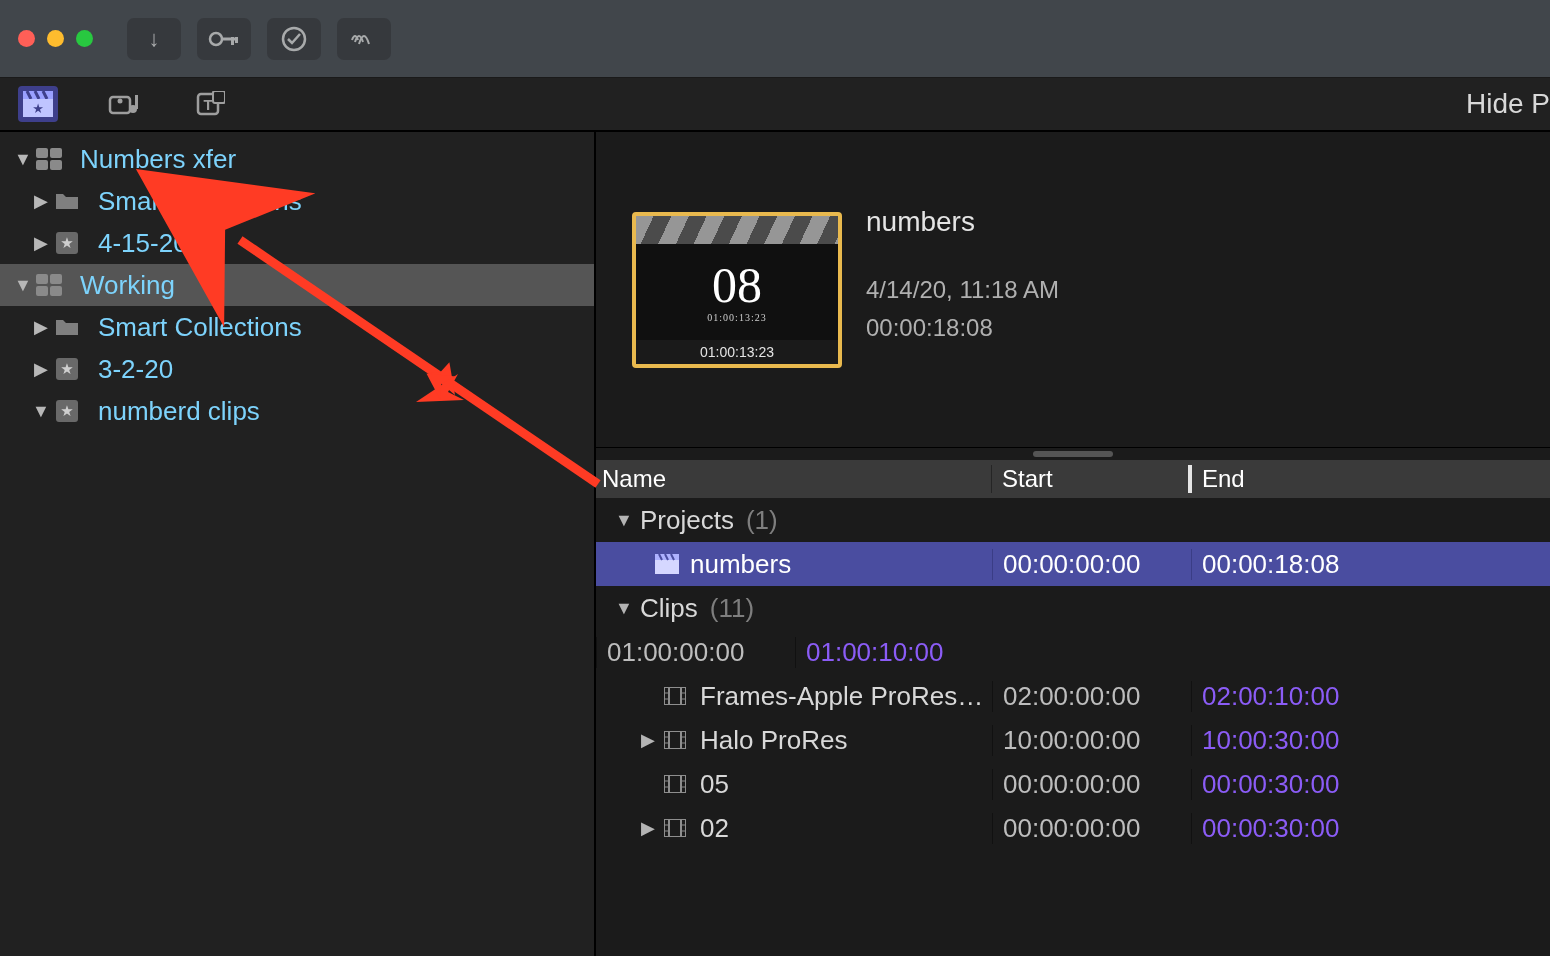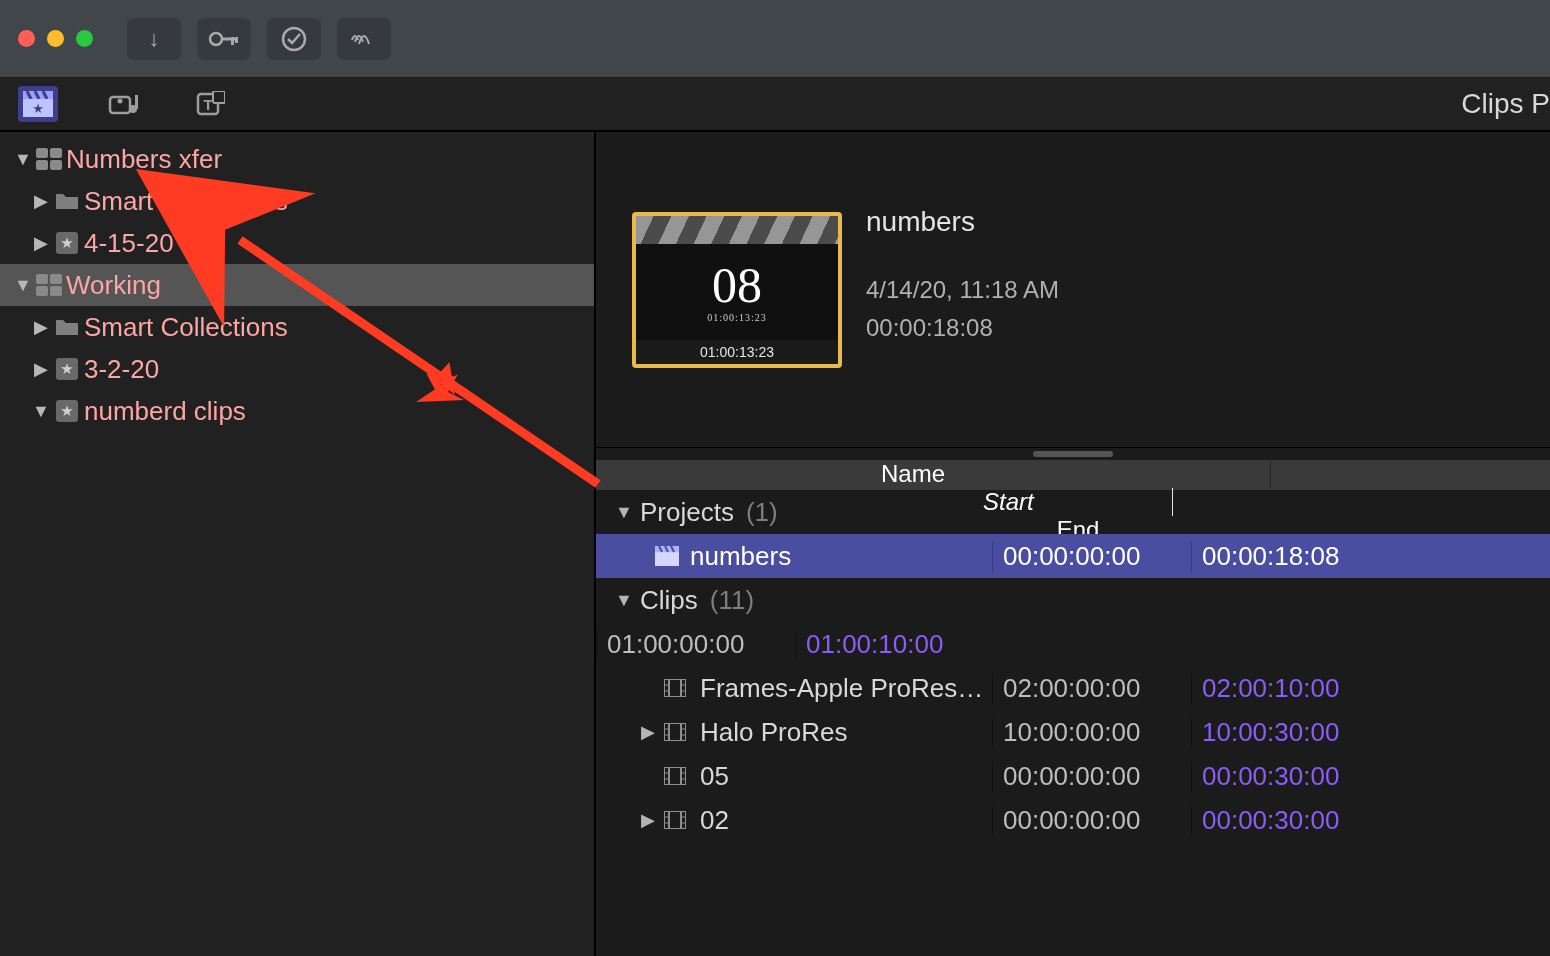--- a/index.html
+++ b/index.html
@@ -85,21 +85,21 @@
     cursor: default;
     white-space: nowrap;
   }
   .tree-row .disc {
     width: 22px;
     text-align: center;
     color: #b7b7b7;
     font-size: 18px;
   }
   .tree-row .ic { width: 30px; display:flex; align-items:center; justify-content:center; color:#8d8d8d; }
-  .tree-row .lbl { color:#fca5a5; margin-left:2px; }
+  .tree-row .lbl { color:#7dd3fc; margin-left:16px; }
   .tree-row.selected { background:#555555; }
   .indent-0 { padding-left: 12px; }
   .indent-1 { padding-left: 30px; }
 
   .lib-icon {
     width:26px; height:22px; display:grid; grid-template-columns:1fr 1fr; grid-template-rows:1fr 1fr; gap:2px;
   }
   .lib-icon span { background:#8a8a8a; border-radius:2px; }
 
   .folder-ic svg { fill:#7f7f7f; }
@@ -165,30 +165,29 @@
   
   .handle {
     height: 12px;
     background:#1b1b1b;
     display:flex; align-items:center; justify-content:center;
   }
   .handle .pill { width:80px; height:6px; background:#555; border-radius:4px; }
 
   
   .thead {
-    height: 30px;
+    height: 38px;
     background: #3a3a3a;
     display: flex;
     align-items: center;
     color:#fff;
     font-size:24px;
-    flex-direction:column;
   }
   .col-name { width: 396px; padding-left:6px; border-right:1px solid #252525;}
-  .col-start { width: 200px; padding-left:10px; border-right:1px solid #e5e5e5;font-style:italic;}
+  .col-start { width: 200px; padding-left:10px; border-right:4px solid #e5e5e5;}
   .col-end { flex:1; padding-left:10px; }
 
   
   .tbody { font-size: 26px; }
   .trow {
     height: 44px;
     display:flex;
     align-items:center;
   }
   .trow .c-name { width:396px; display:flex; align-items:center; }
@@ -272,21 +271,21 @@
       <rect x="27" y="4" width="3" height="14" fill="#9e9e9e"></rect>
     </svg>
   </div>
   <div class="tab-icon">
     <svg width="30" height="26" viewBox="0 0 30 26">
       <rect x="3" y="3" width="20" height="20" rx="3" fill="none" stroke="#9e9e9e" stroke-width="2.5"></rect>
       <text x="13" y="19" text-anchor="middle" fill="#9e9e9e" font-size="15" font-weight="bold">T</text>
       <rect x="18" y="0" width="12" height="12" rx="2" fill="#212121" stroke="#9e9e9e" stroke-width="2"></rect>
     </svg>
   </div>
-  <div class="hide-label">Clips P</div>
+  <div class="hide-label">Hide P</div>
 </div>
 
 <div class="split">
 
   <div class="sidebar" id="sidebar">
       <div class="tree-row indent-0">
         <span class="disc">▼</span>
         <span class="ic">
           <div class="lib-icon">
             <span></span>

